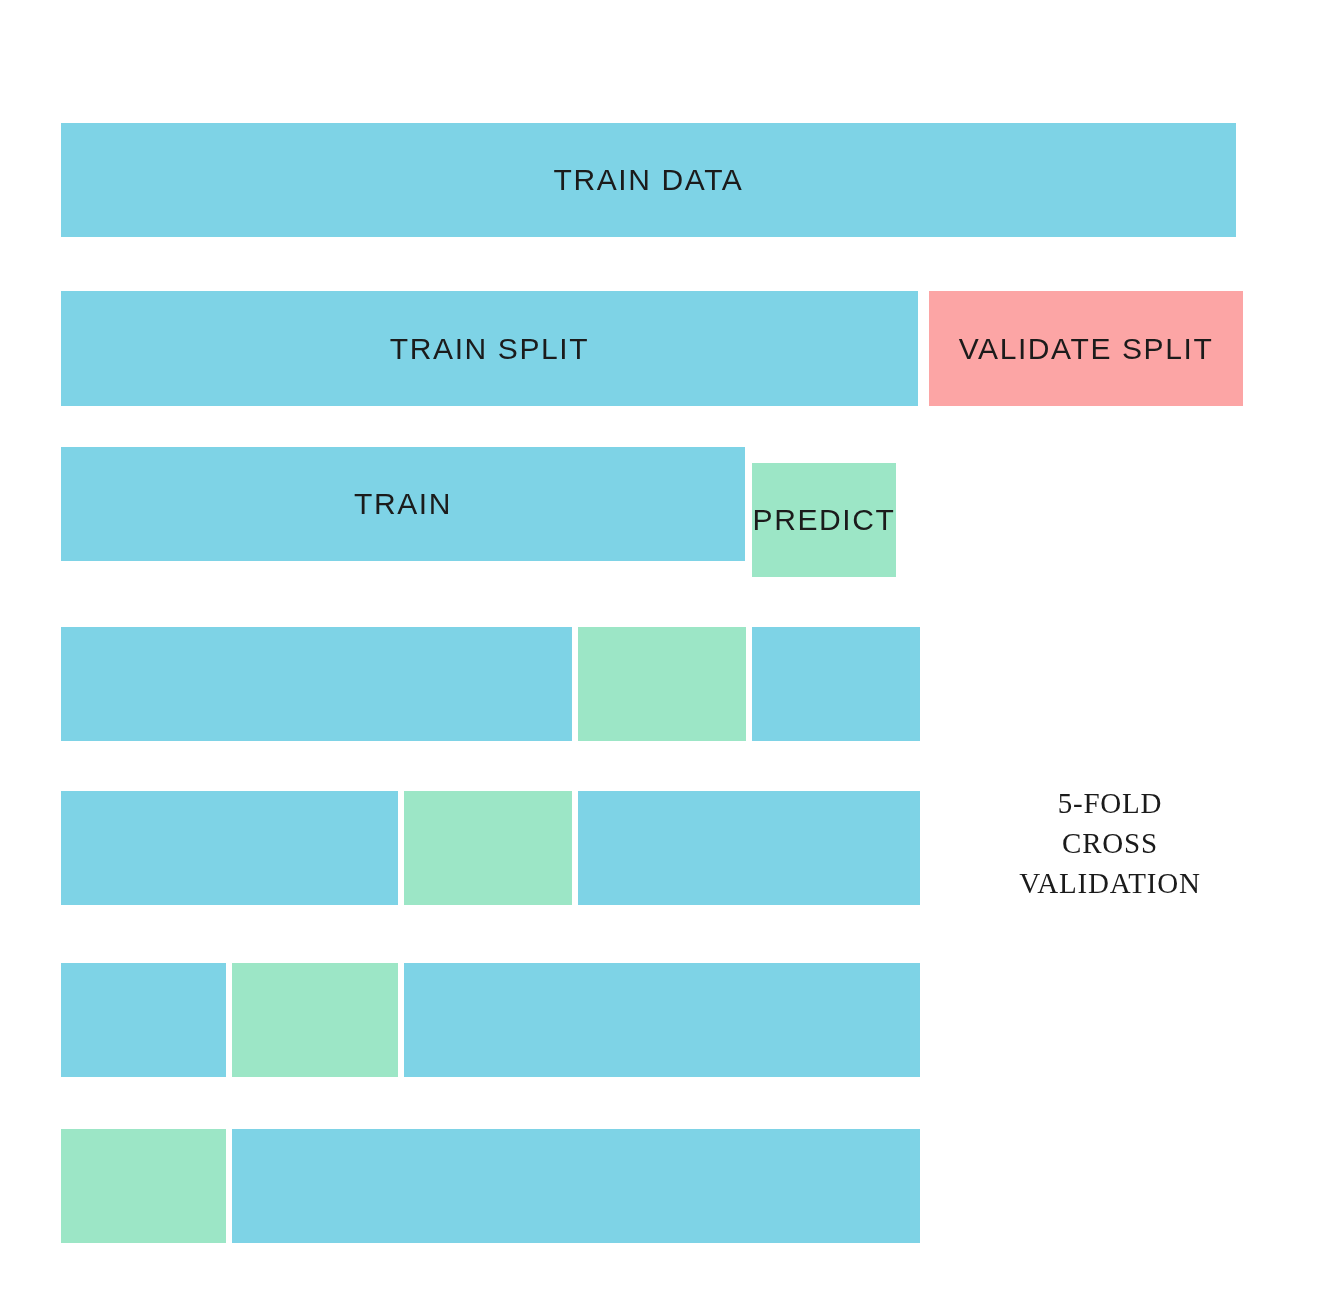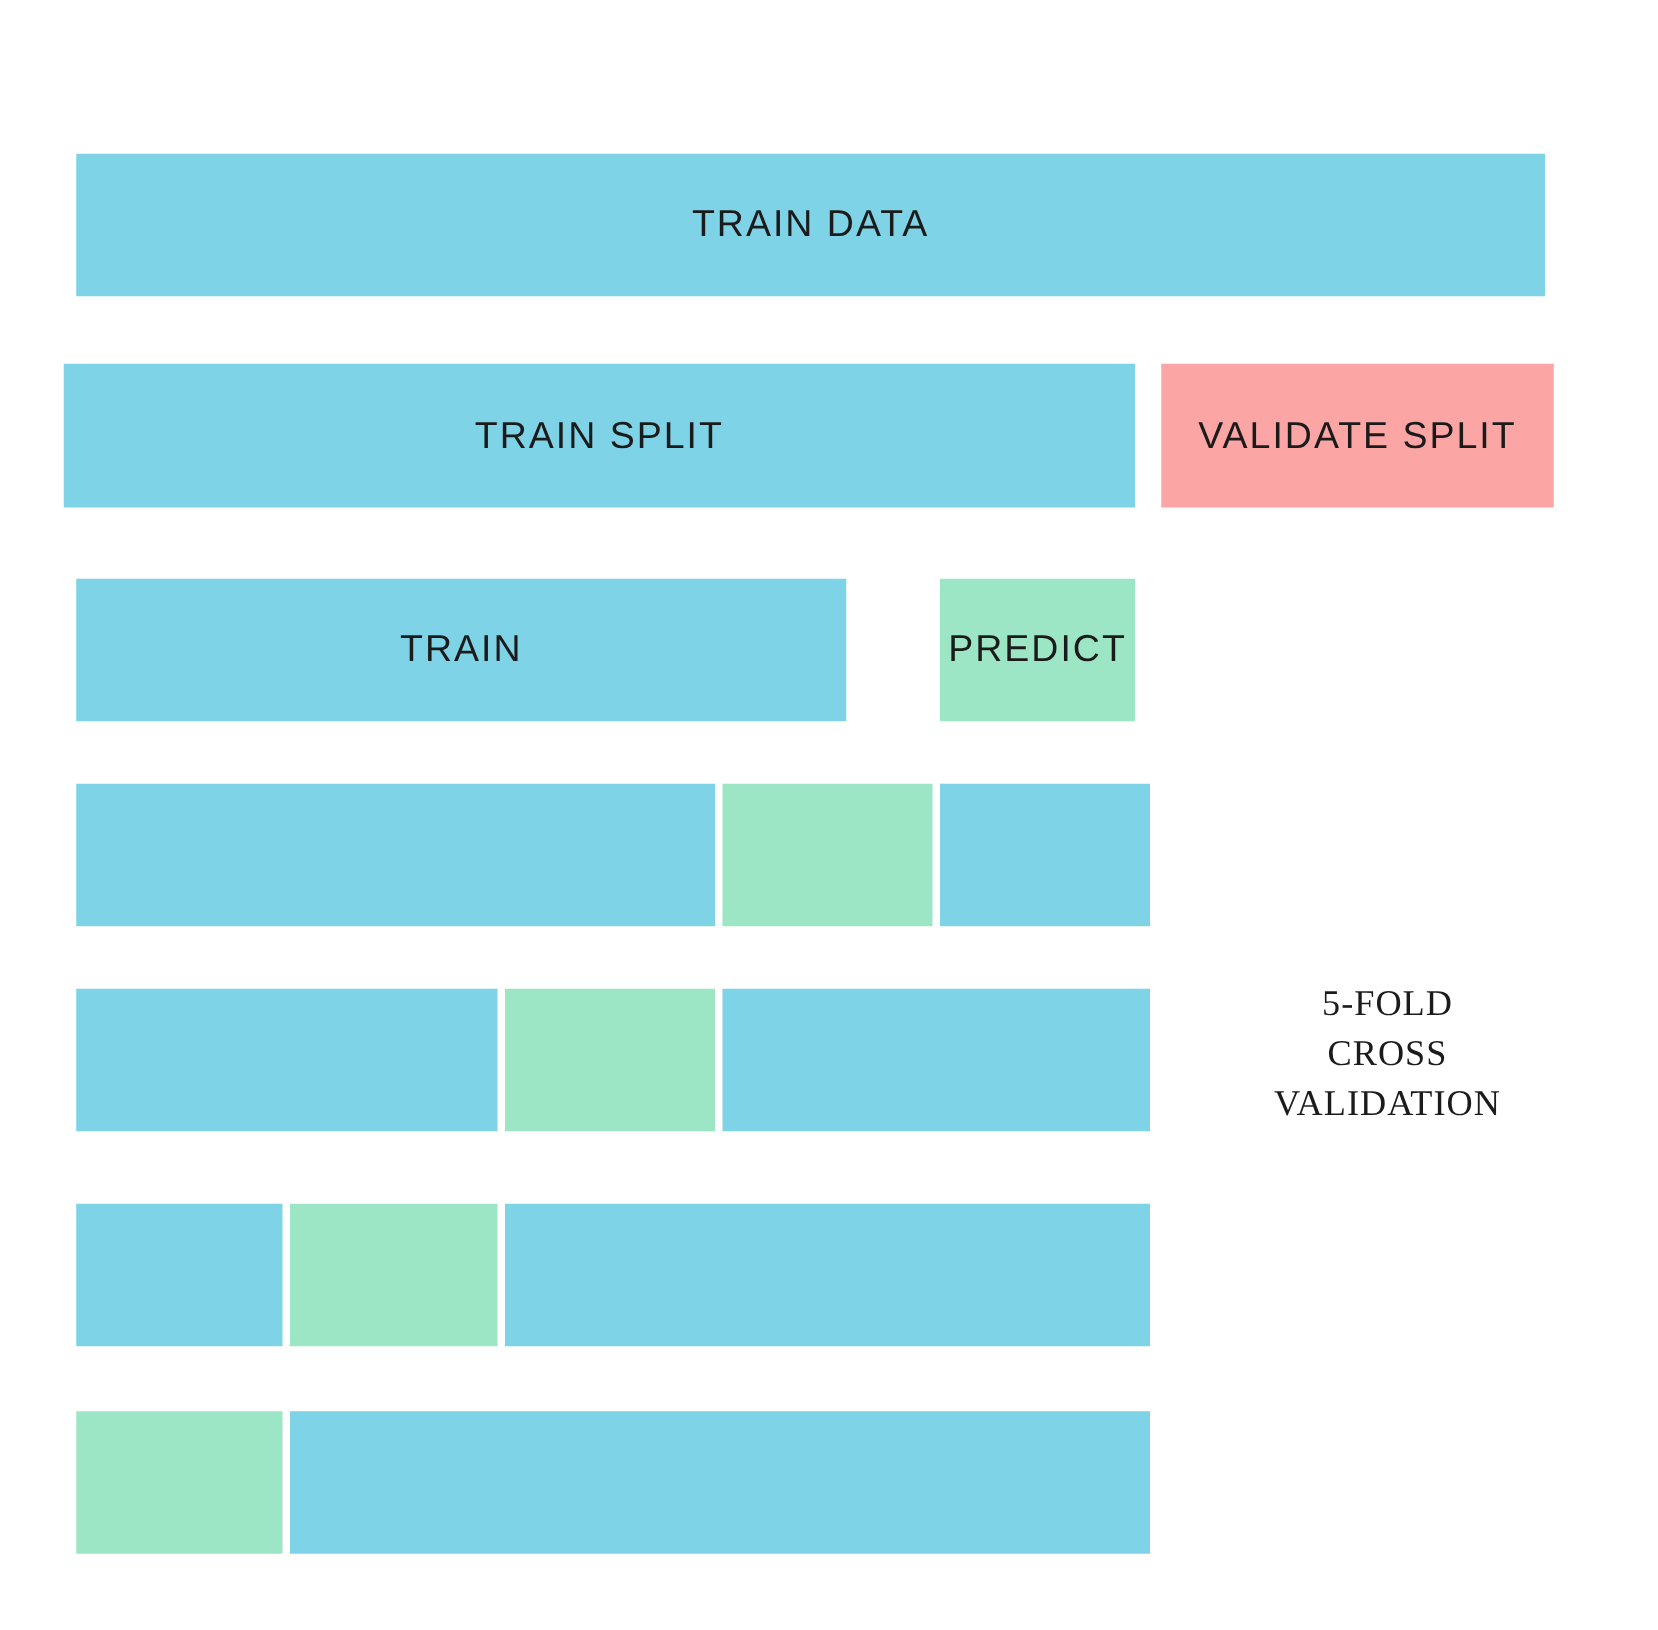--- a/index.html
+++ b/index.html
@@ -49,30 +49,30 @@
   }
 </style>
 </head>
 <body>
 
 <div id="canvas" style="width: 1326px; height: 1304px; background: rgb(255, 255, 255); margin-top: 31px;">
   <div id="rows-host">
       <div class="band" style="left: 61px; top: 92px; width: 1175px; height: 114px; background: rgb(126, 211, 230);">
         <span class="band-label">TRAIN DATA</span>
       </div>
-      <div class="band" style="left: 51px; top: 260px; width: 857px; height: 115px; background: rgb(126, 211, 230);">
+      <div class="band" style="left: 61px; top: 260px; width: 857px; height: 115px; background: rgb(126, 211, 230);">
         <span class="band-label">TRAIN SPLIT</span>
       </div>
       <div class="band" style="left: 929px; top: 260px; width: 314px; height: 115px; background: #fca5a5;">
         <span class="band-label">VALIDATE SPLIT</span>
       </div>
-      <div class="band" style="left: 61px; top: 432px; width: 616px; height: 114px; background: rgb(126, 211, 230);">
+      <div class="band" style="left: 61px; top: 416px; width: 684px; height: 114px; background: rgb(126, 211, 230);">
         <span class="band-label">TRAIN</span>
       </div>
-      <div class="band" style="left: 752px; top: 432px; width: 156px; height: 114px; background: rgb(156, 230, 198);">
+      <div class="band" style="left: 752px; top: 432px; width: 144px; height: 114px; background: rgb(156, 230, 198);">
         <span class="band-label">PREDICT</span>
       </div>
       <div class="band" style="left: 61px; top: 596px; width: 511px; height: 114px; background: rgb(126, 211, 230);"></div>
       <div class="band" style="left: 578px; top: 596px; width: 168px; height: 114px; background: rgb(156, 230, 198);"></div>
       <div class="band" style="left: 752px; top: 596px; width: 168px; height: 114px; background: rgb(126, 211, 230);"></div>
       <div class="band" style="left: 61px; top: 760px; width: 337px; height: 114px; background: rgb(126, 211, 230);"></div>
       <div class="band" style="left: 404px; top: 760px; width: 168px; height: 114px; background: rgb(156, 230, 198);"></div>
       <div class="band" style="left: 578px; top: 760px; width: 342px; height: 114px; background: rgb(126, 211, 230);"></div>
       <div class="band" style="left: 61px; top: 932px; width: 165px; height: 114px; background: rgb(126, 211, 230);"></div>
       <div class="band" style="left: 232px; top: 932px; width: 166px; height: 114px; background: rgb(156, 230, 198);"></div>

